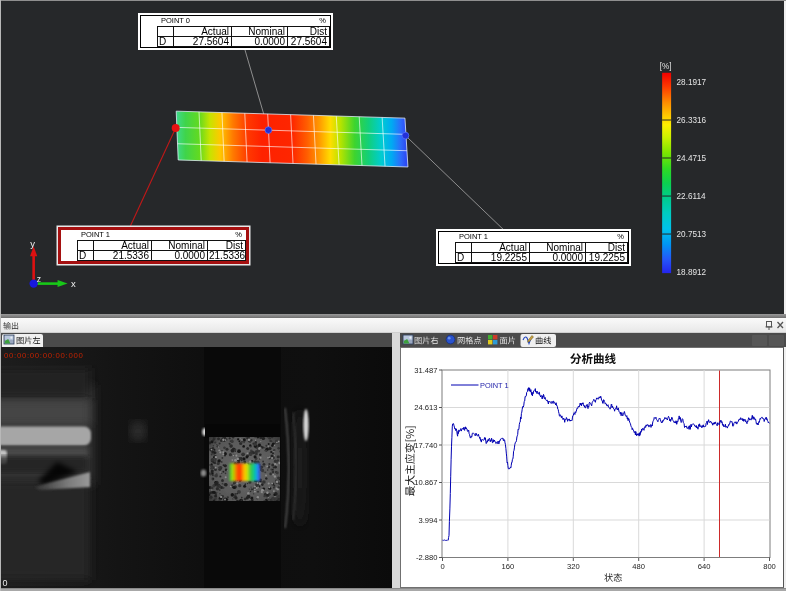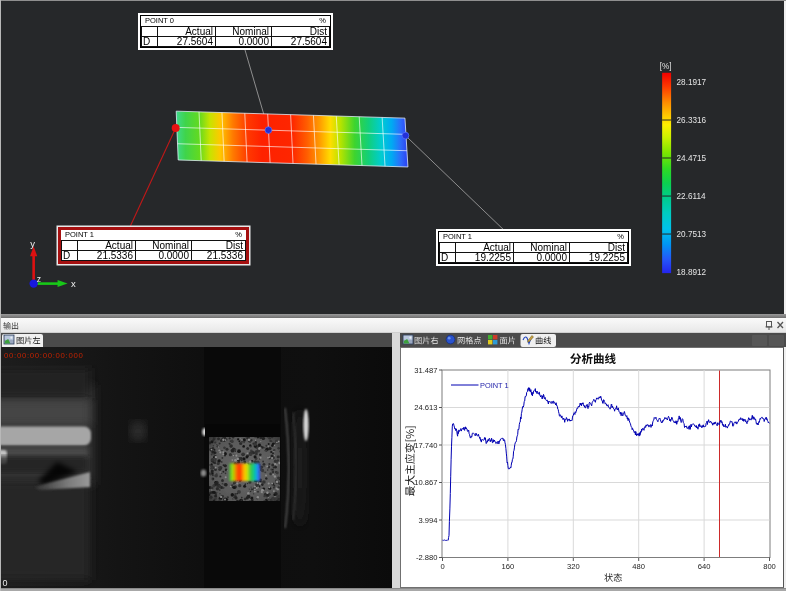--- a/index.html
+++ b/index.html
@@ -7,21 +7,21 @@
 #win{position:relative;width:786px;height:591px;background:#f0f0f0;}
 #vp{left:1px;top:1px;width:783px;height:313px;background:#26282a;}
 #sep{left:0;top:314px;width:786px;height:4px;background:linear-gradient(#9a9a9a,#6f6f6f);}
 #outbar{left:1px;top:318px;width:785px;height:15px;background:linear-gradient(#fafafa,#e8e8e8);border-bottom:1px solid #cfcfcf;}
 .tabbar{top:333px;height:14px;background:#4b4b4b;}
 #ltabs{left:0;width:392px;}
 #rtabs{left:400px;width:386px;}
 #split{left:392px;top:333px;width:8px;height:258px;background:#d9d9d9;}
 #chart{left:400px;top:347px;width:384px;height:241px;background:#fff;border:1px solid #707070;border-right:1px solid #555;}
 #bstrip{left:0;top:588px;width:786px;height:3px;background:#a8a8a8;border-top:1px solid #8a8a8a;}
-.ptbox{background:#fff;border:1px solid #000;box-shadow:0 0 0 2px #fff;font-size:7.5px;color:#000;}
+.ptbox{background:#fff;border:1px solid #000;box-shadow:0 0 0 2px #fff;font-size:7.5px;color:#000;padding-left:16px;}
 .ptbox .hd{height:10px;line-height:10px;padding:0 4px;display:flex;justify-content:space-between;}
 .ptbox table{border-collapse:collapse;width:100%;table-layout:fixed;}
 .ptbox td{border:1px solid #111;height:8px;padding:0 2px 0 1px;font-size:10px;line-height:9px;
  text-align:right;white-space:nowrap;overflow:hidden;}
 .ptbox td.l{text-align:left;}
 </style></head><body>
 <div id="win">
 
 <div class="abs" id="vp"></div>
 <svg class="abs" id="vpsvg" style="left:1px;top:1px" width="783" height="313" viewBox="1 1 784 314">

